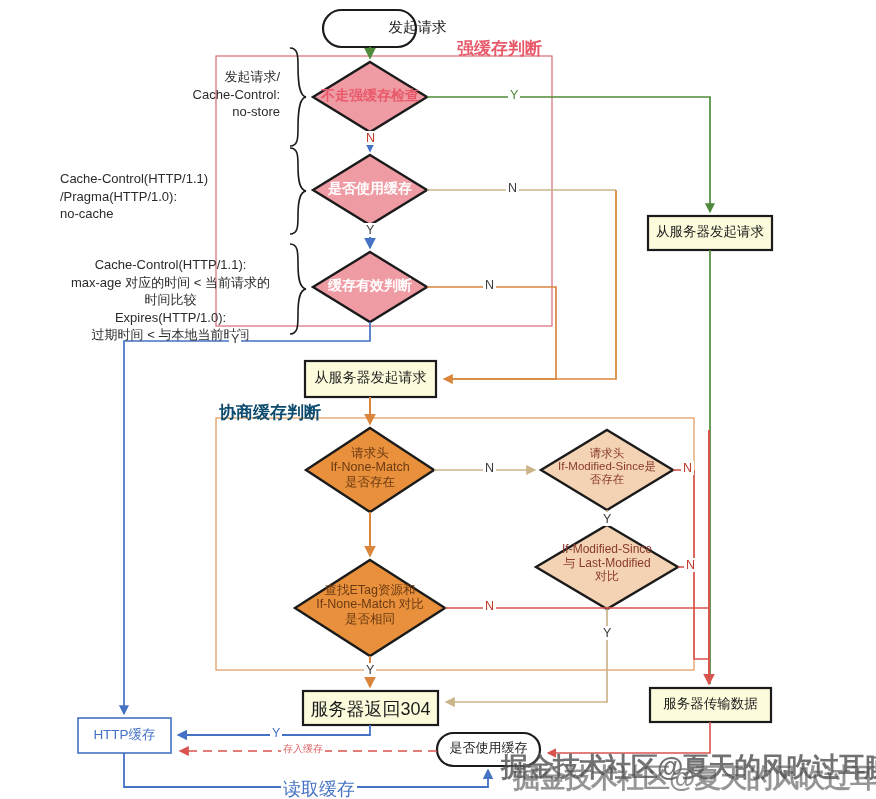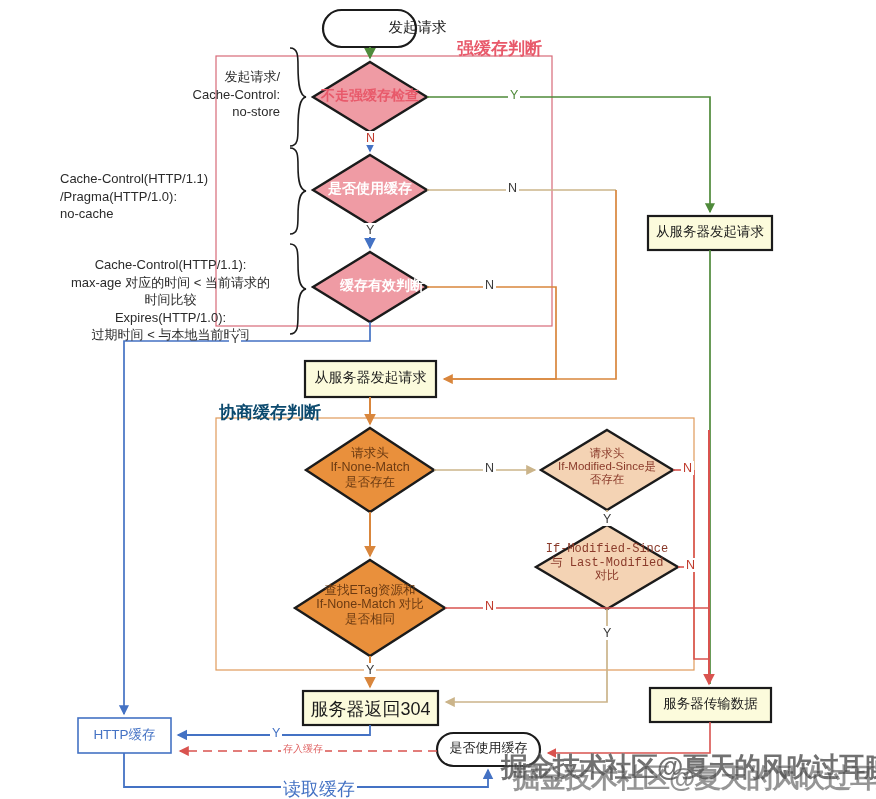--- a/index.html
+++ b/index.html
@@ -214,39 +214,39 @@
 时间比较
 Expires(HTTP/1.0):
 过期时间 &lt; 与本地当前时间</div>
 
   <div class="node-text" style="left:323px; top:19px; width:93px; font-size:14.5px; color:#1b1b1b;margin-left:48px;">发起请求</div>
 
   <div class="node-text" style="left:303px; top:88px; width:134px; font-size:14px; color:#e8596a; font-weight:600;">不走强缓存检查</div>
 
   <div class="node-text" style="left:308px; top:181px; width:124px; font-size:14px; color:#ffffff; font-weight:600;">是否使用缓存</div>
 
-  <div class="node-text" style="left:320px; top:278px; width:124px; font-size:14px; color:#ffffff; font-weight:600;">缓存有效判断</div>
+  <div class="node-text" style="left:308px; top:278px; width:124px; font-size:14px; color:#ffffff; font-weight:600;">缓存有效判断</div>
 
   <div class="node-text" style="left:648px; top:224px; width:124px; font-size:13.5px; color:#1b1b1b;">从服务器发起请求</div>
 
   <div class="node-text" style="left:305px; top:370px; width:131px; font-size:14px; color:#1b1b1b;">从服务器发起请求</div>
 
   <div class="node-text" style="left:297px; top:446px; width:146px; font-size:12.5px; color:#6b3a12;">请求头
 If-None-Match
 是否存在</div>
 
   <div class="node-text" style="left:531px; top:447px; width:152px; font-size:11.5px; color:#8a3a2a;">请求头
 If-Modified-Since是
 否存在</div>
 
   <div class="node-text" style="left:291px; top:583px; width:158px; font-size:12.5px; color:#6b3a12;">查找ETag资源和
 If-None-Match 对比
 是否相同</div>
 
-  <div class="node-text" style="left:528px; top:543px; width:158px; font-size:12px; color:#8a3a2a;font-family:Liberation Mono, monospace;">If-Modified-Since
+  <div class="node-text" style="left:528px; top:543px; width:158px; font-size:12px; color:#8a3a2a;">If-Modified-Since
 与 Last-Modified
 对比</div>
 
   <div class="node-text" style="left:303px; top:699px; width:135px; font-size:18px; color:#1b1b1b;">服务器返回304</div>
 
   <div class="node-text" style="left:650px; top:696px; width:121px; font-size:13.5px; color:#1b1b1b;">服务器传输数据</div>
 
   <div class="node-text" style="left:78px; top:727px; width:93px; font-size:13.5px; color:#4472c4;">HTTP缓存</div>
 
   <div class="node-text" style="left:437px; top:741px; width:103px; font-size:13px; color:#1b1b1b;">是否使用缓存</div>

